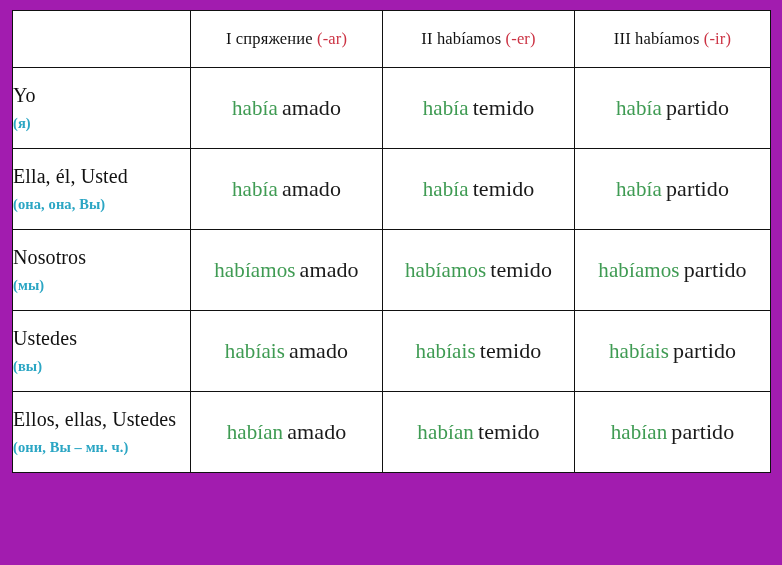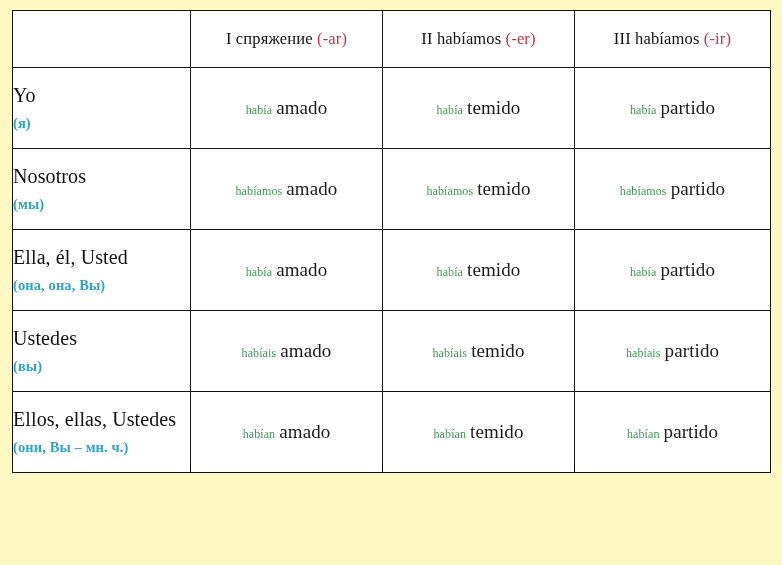--- a/index.html
+++ b/index.html
@@ -11,21 +11,21 @@
     width: 782px;
     height: 565px;
     font-family: "Liberation Serif", "DejaVu Serif", serif;
     -webkit-font-smoothing: antialiased;
   }
 
   #page {
     position: relative;
     width: 782px;
     height: 565px;
-    background: #fef9c3;
+    background: #a21caf;
     overflow: hidden;
   }
 
   table.conj {
     position: absolute;
     left: 12px;
     top: 10px;
     width: 758px;
     border-collapse: collapse;
     table-layout: fixed;
@@ -80,26 +80,26 @@
     margin-top: 10px;
     letter-spacing: 0.1px;
     white-space: nowrap;
   }
 
   .verb-cell {
     text-align: center;
     white-space: nowrap;
   }
   .aux {
-    font-size: 12px;
+    font-size: 21px;
     color: #3f9b53;
     letter-spacing: 0.1px;
   }
   .part {
-    font-size: 19px;
+    font-size: 22px;
     color: #1a1a1a;
     letter-spacing: 0.1px;
   }
 </style>
 </head>
 <body>
 
 <div id="page">
 
   <table class="conj">
@@ -138,52 +138,52 @@
           <span class="aux">había</span><span> </span><span class="part">temido</span>
         </td>
         <td class="verb-cell">
           <span class="aux">había</span><span> </span><span class="part">partido</span>
         </td>
       </tr>
 
 
       <tr class="data-row">
         <td class="label-cell">
+          <div class="pron-latin">Ella, él, Usted</div>
+          <div class="pron-ru">(она, она, Вы)</div>
+        </td>
+        <td class="verb-cell">
+          <span class="aux">había</span><span> </span><span class="part">amado</span>
+        </td>
+        <td class="verb-cell">
+          <span class="aux">había</span><span> </span><span class="part">temido</span>
+        </td>
+        <td class="verb-cell">
+          <span class="aux">había</span><span> </span><span class="part">partido</span>
+        </td>
+      </tr>
+
+      <tr class="data-row">
+        <td class="label-cell">
           <div class="pron-latin">Nosotros</div>
           <div class="pron-ru">(мы)</div>
         </td>
         <td class="verb-cell">
           <span class="aux">habíamos</span><span> </span><span class="part">amado</span>
         </td>
         <td class="verb-cell">
           <span class="aux">habíamos</span><span> </span><span class="part">temido</span>
         </td>
         <td class="verb-cell">
           <span class="aux">habíamos</span><span> </span><span class="part">partido</span>
         </td>
       </tr>
 
       <tr class="data-row">
         <td class="label-cell">
-          <div class="pron-latin">Ella, él, Usted</div>
-          <div class="pron-ru">(она, она, Вы)</div>
-        </td>
-        <td class="verb-cell">
-          <span class="aux">había</span><span> </span><span class="part">amado</span>
-        </td>
-        <td class="verb-cell">
-          <span class="aux">había</span><span> </span><span class="part">temido</span>
-        </td>
-        <td class="verb-cell">
-          <span class="aux">había</span><span> </span><span class="part">partido</span>
-        </td>
-      </tr>
-
-      <tr class="data-row">
-        <td class="label-cell">
           <div class="pron-latin">Ustedes</div>
           <div class="pron-ru">(вы)</div>
         </td>
         <td class="verb-cell">
           <span class="aux">habíais</span><span> </span><span class="part">amado</span>
         </td>
         <td class="verb-cell">
           <span class="aux">habíais</span><span> </span><span class="part">temido</span>
         </td>
         <td class="verb-cell">

